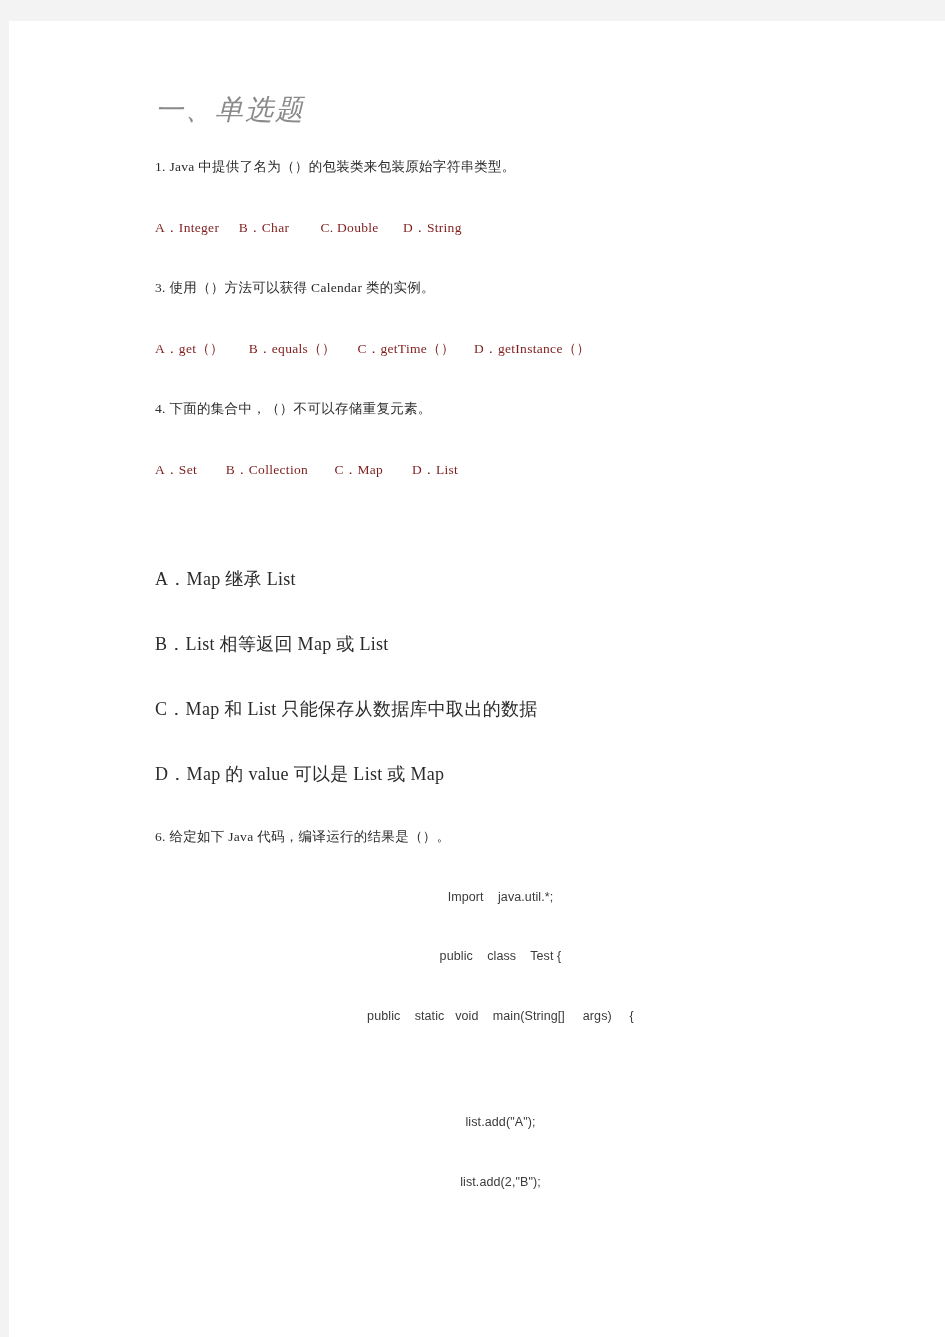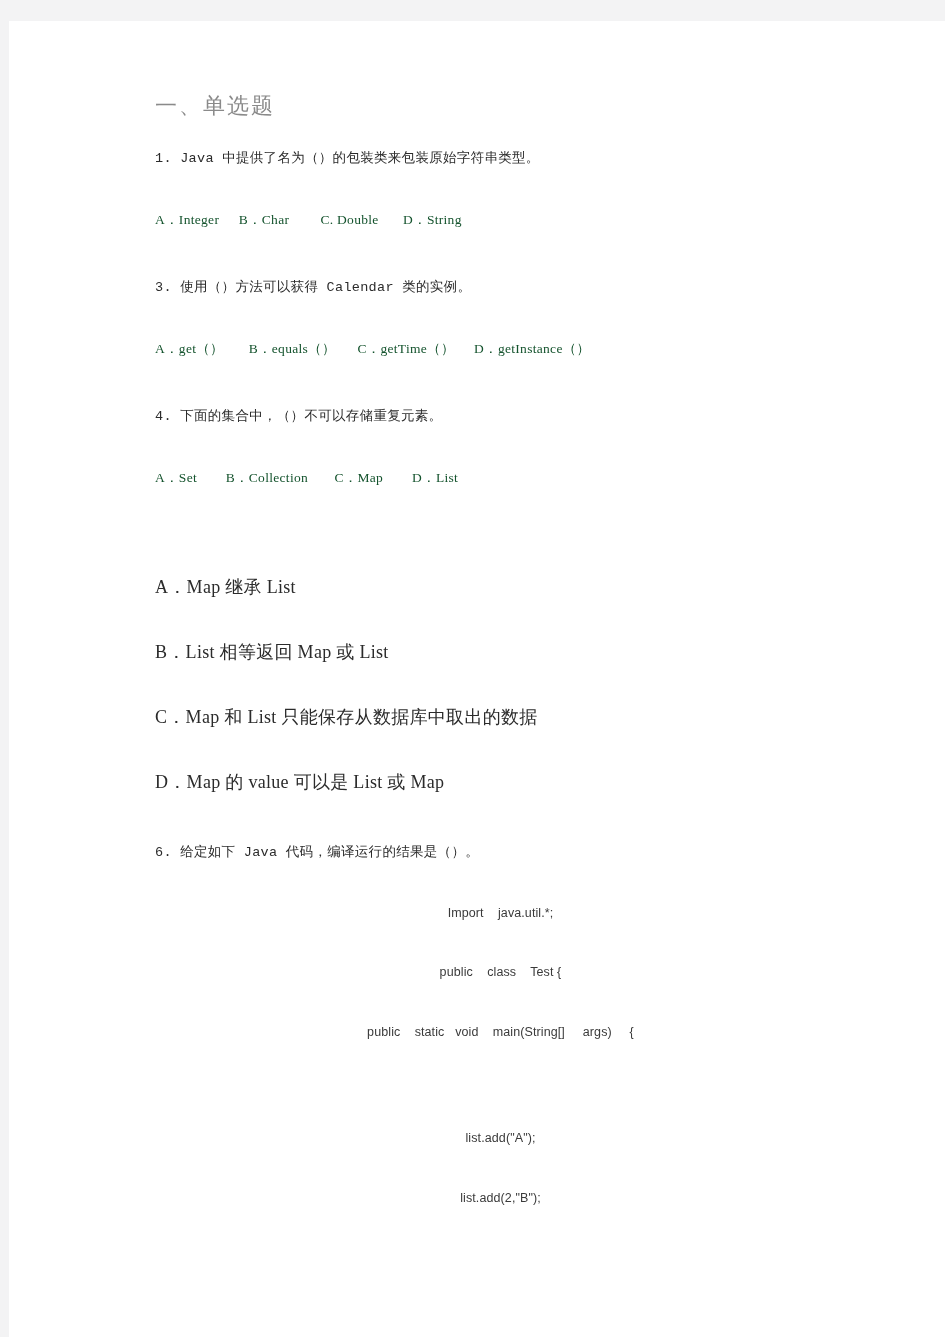--- a/index.html
+++ b/index.html
@@ -23,46 +23,46 @@
     box-sizing: border-box;
   }
   .content {
     position: absolute;
     left: 137px;
     top: 70px;
     width: 700px;
   }
   .doc-title {
     font-family: "Liberation Serif", serif;
-    font-size: 22px;
+    font-size: 28px;
     color: #8a8a8a;
     letter-spacing: 2px;
     margin: 0 0 31px 9px;
     font-weight: normal;
     white-space: nowrap;
+    font-style: italic;
   }
   .q-block {
     margin: 0;
   }
   .q-text {
     font-size: 13.5px;
     color: #2b2b2b;
     line-height: 1;
-    margin: 8px 0 0 9px;
+    margin: 0 0 0 9px;
     padding: 0;
     white-space: nowrap;
     letter-spacing: 0.3px;
-    font-family: Liberation Mono, monospace;
   }
   .q-spacer {
     height: 47px;
   }
   .opt-row {
     font-size: 13.5px;
-    color: #14532d;
+    color: #7f1d1d;
     line-height: 1;
     margin: 0 0 0 9px;
     white-space: nowrap;
     letter-spacing: 0.3px;
   }
   .opt-row .opt {
     display: inline-block;
   }
   .opt-line {
     font-size: 18px;

